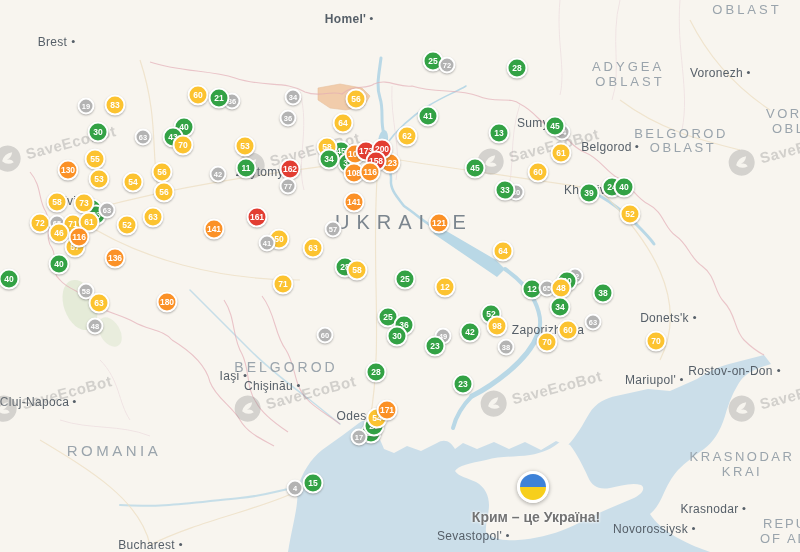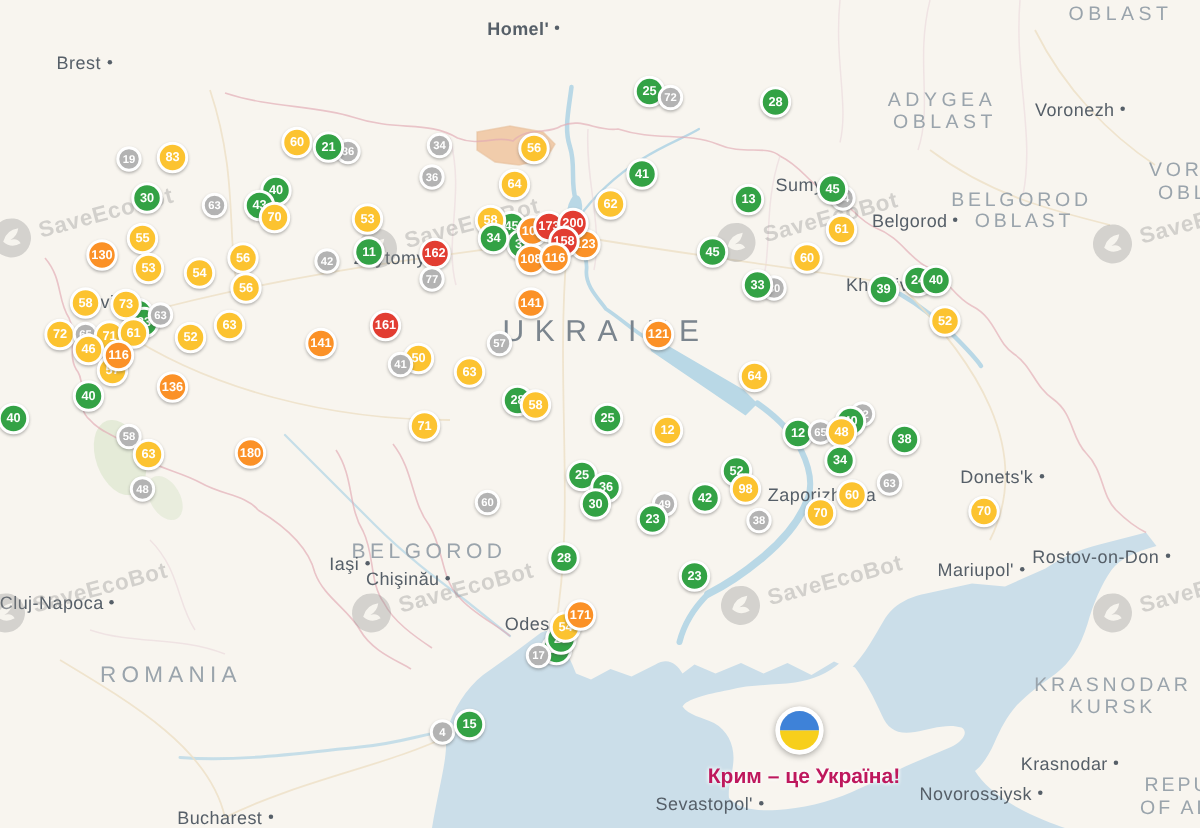--- a/index.html
+++ b/index.html
@@ -21,21 +21,21 @@
       justify-content:center;color:#fff;font-weight:bold;font-size:8.5px;
       transform:translate(-50%,-50%);box-shadow:0 1px 2px rgba(70,70,70,.4);
       cursor:pointer;line-height:1;}
   .marker.gray{width:17px;height:17px;font-size:7.5px;}
   .flag{position:absolute;z-index:5;width:32px;height:32px;border-radius:50%;
       border:3px solid #fff;box-sizing:border-box;transform:translate(-50%,-50%);
       box-shadow:0 1px 4px rgba(0,0,0,.35);overflow:hidden;}
   .flag .top{height:50%;}
   .flag .bottom{height:50%;}
   .crimea-caption{position:absolute;z-index:5;transform:translate(-50%,-50%);
-      font-size:14px;font-weight:bold;color:#be185d;white-space:nowrap;
+      font-size:14px;font-weight:bold;color:#737373;white-space:nowrap;
       text-shadow:0 0 3px #fff,0 0 3px #fff;}
 </style>
 </head>
 <body>
 
 <div class="map">
 
   <svg class="terrain" width="800" height="552" viewBox="0 0 800 552">
 
     <path fill="#cbdee9" d="M288,552 C293,522 299,504 297,490 C302,472 311,459 322,450 L343,435 L359,423 C365,418 372,421 369,427 C377,432 381,441 384,449 L394,453 L407,446 L421,451 L437,443 C445,438 451,442 455,449 L463,443 L477,449 L494,442 L509,449 L525,442 L541,450 L556,441 L567,446 C577,436 583,424 589,414 C596,402 607,398 616,396 L648,389 L670,391 L697,379 C707,372 720,366 733,363 L764,355 L771,364 C757,368 747,372 741,380 C734,390 729,402 725,416 C720,432 713,442 704,449 C694,456 686,462 678,470 C671,478 667,486 663,495 C659,504 655,510 650,514 C655,522 664,530 676,537 C690,545 702,549 710,552 Z"></path>
@@ -104,21 +104,21 @@
     <div class="rlbl" style="left: 628px; top: 66px; font-size: 13px; letter-spacing: 3px;">ADYGEA</div>
     <div class="rlbl" style="left: 630px; top: 81px; font-size: 13px; letter-spacing: 3px;">OBLAST</div>
     <div class="rlbl left" style="left: 766px; top: 113px; font-size: 13px; letter-spacing: 2.5px;">VORONEZH</div>
     <div class="rlbl left" style="left: 772px; top: 128px; font-size: 13px; letter-spacing: 2.5px;">OBLAST</div>
     <div class="rlbl" style="left: 681px; top: 133px; font-size: 13px; letter-spacing: 2.5px;">BELGOROD</div>
     <div class="rlbl" style="left: 683px; top: 147px; font-size: 13px; letter-spacing: 2.5px;">OBLAST</div>
     <div class="rlbl" style="left: 404px; top: 222px; font-size: 20px; letter-spacing: 7px; color: rgb(123, 133, 142);">UKRAINE</div>
     <div class="rlbl" style="left: 286px; top: 367px; font-size: 14px; letter-spacing: 3px;">BELGOROD</div>
     <div class="rlbl" style="left: 114px; top: 450px; font-size: 15px; letter-spacing: 3.5px;">ROMANIA</div>
     <div class="rlbl" style="left: 742px; top: 456px; font-size: 13px; letter-spacing: 2.5px;">KRASNODAR</div>
-    <div class="rlbl" style="left: 742px; top: 471px; font-size: 13px; letter-spacing: 2.5px;">KURSK</div>
+    <div class="rlbl" style="left: 742px; top: 471px; font-size: 13px; letter-spacing: 2.5px;">KRAI</div>
     <div class="rlbl left" style="left: 763px; top: 523px; font-size: 13px; letter-spacing: 2px;">REPUBLIC</div>
     <div class="rlbl left" style="left: 760px; top: 538px; font-size: 13px; letter-spacing: 2px;">OF ADYGEA</div>
     <div class="lbl" style="left: 56px; top: 42px;">Brest<span class="dot"></span></div>
     <div class="lbl" style="left: 349px; top: 19px; font-weight: bold;">Homel'<span class="dot"></span></div>
     <div class="lbl" style="left: 720px; top: 73px;">Voronezh<span class="dot"></span></div>
     <div class="lbl" style="left: 610px; top: 147px;">Belgorod<span class="dot"></span></div>
     <div class="lbl" style="left: 533px; top: 123px;">Sumy</div>
     <div class="lbl" style="left: 585px; top: 190px;">Kharkiv</div>
     <div class="lbl" style="left: 262px; top: 172px;">Zhytomyr</div>
     <div class="lbl" style="left: 70px; top: 201px;">L'viv</div>

